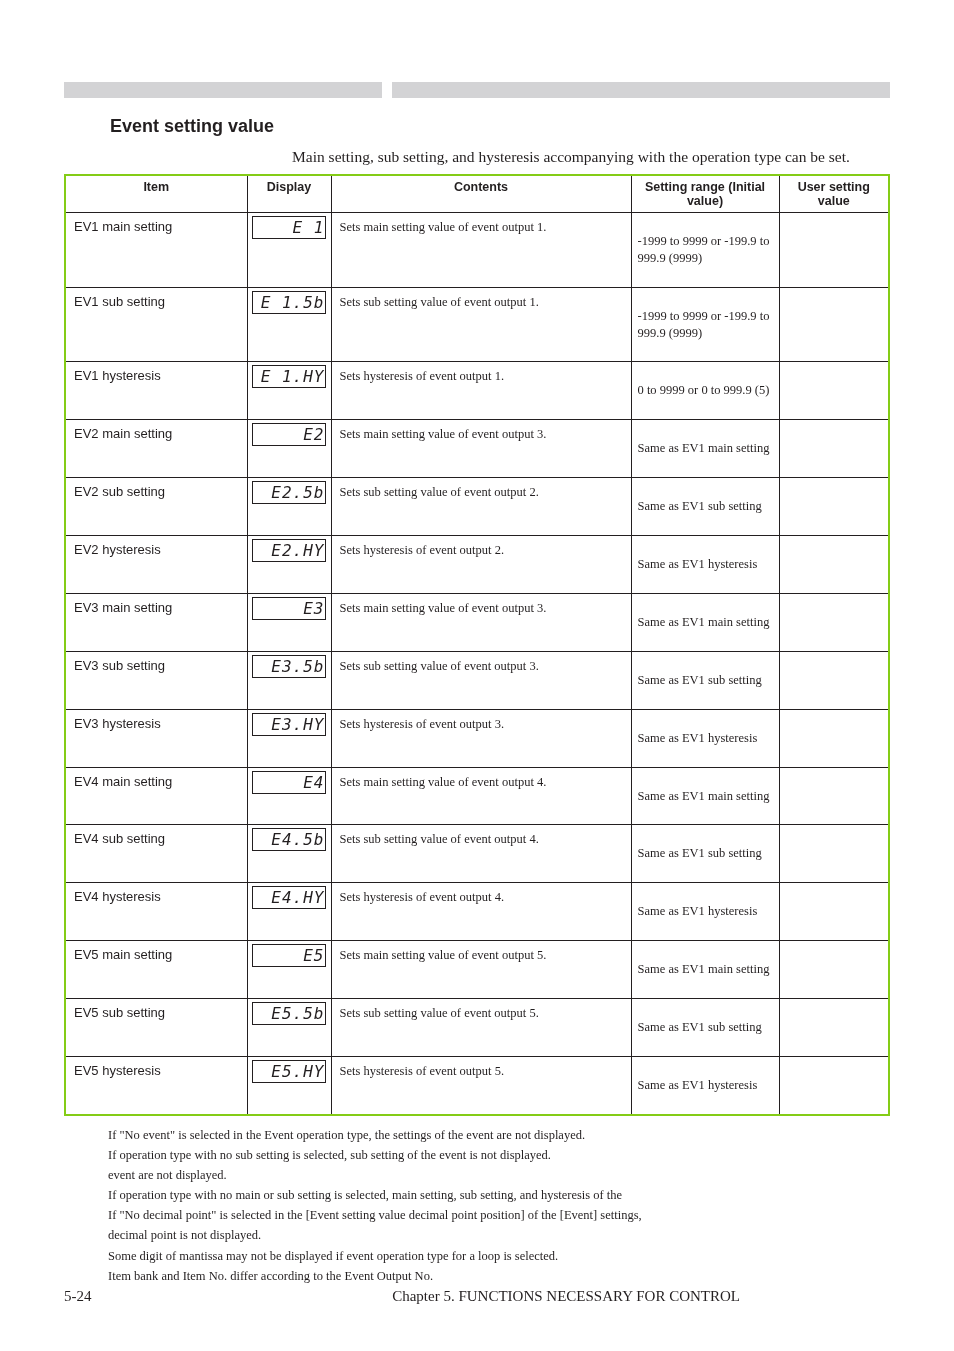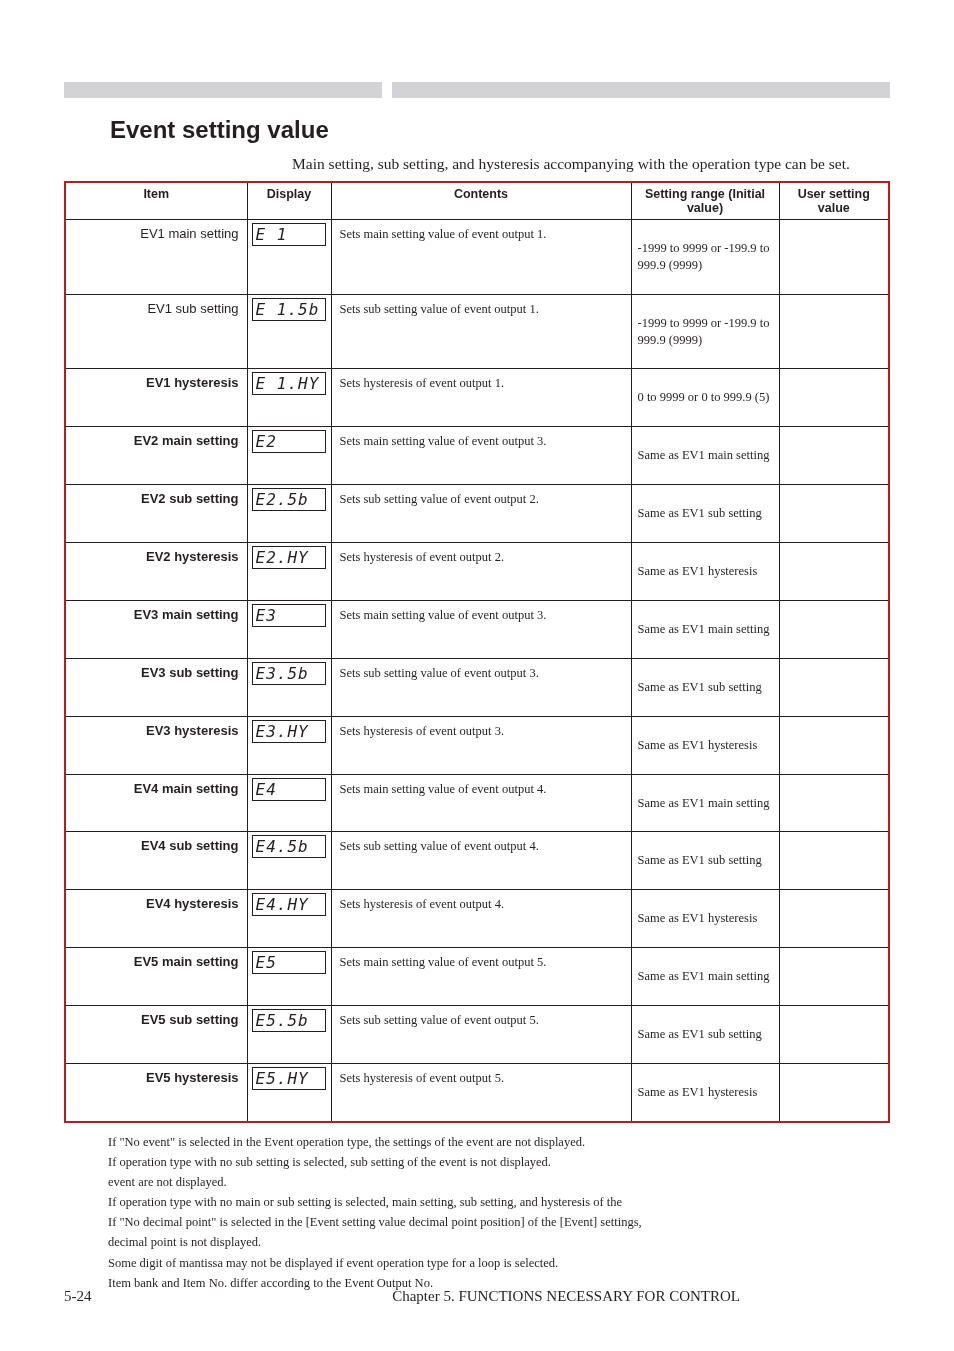--- a/index.html
+++ b/index.html
@@ -23,61 +23,60 @@
   }
   .hr-line {
     height: 16px;
     background: #d3d3d5;
   }
   .hr-left { flex: 0 0 318px; }
   .hr-gap { flex: 0 0 10px; }
   .hr-right { flex: 1; }
   .section-title {
     font-family: Arial, Helvetica, sans-serif;
-    font-size: 24px;
+    font-size: 18px;
     font-weight: bold;
     padding-left: 46px;
     margin-top: 18px;
     margin-bottom: 10px;
     color: #231f20;
   }
   .intro {
     font-size: 15.5px;
     line-height: 1.35;
     margin-left: 228px;
     margin-right: 8px;
     margin-bottom: 6px;
     color: #231f20;
   }
   table.param-table {
     border-collapse: collapse;
     width: 100%;
     table-layout: fixed;
-    border: 2px solid #b91c1c;
+    border: 2px solid #84cc16;
   }
   table.param-table th, table.param-table td {
     border: 1px solid #231f20;
     font-size: 12.5px;
     vertical-align: top;
   }
   table.param-table th {
     font-family: Arial, Helvetica, sans-serif;
     font-weight: bold;
     text-align: center;
     padding: 4px 4px;
     font-size: 12.5px;
   }
   col.c1 { width: 182px; }
   col.c2 { width: 84px; }
   col.c3 { width: 300px; }
   col.c4 { width: 148px; }
   col.c5 { width: auto; }
   td.name-cell {
     padding: 6px 8px 6px 8px;
-    text-align: right;
   }
   td.name-cell .pname {
     font-family: Arial, Helvetica, sans-serif;
     font-size: 13px;
     line-height: 1.25;
   }
   td.disp-cell {
     padding: 3px 4px 3px 4px;
   }
   .disp-box {
@@ -85,36 +84,37 @@
     width: 74px;
     height: 23px;
     font-family: "DejaVu Sans Mono", Menlo, Consolas, monospace;
     font-size: 16px;
     font-style: italic;
     letter-spacing: 1px;
     padding-left: 3px;
     line-height: 22px;
     white-space: nowrap;
     overflow: hidden;
+    text-align: right;
   }
   td.content-cell {
     padding: 6px 8px;
     font-size: 12.5px;
     line-height: 1.35;
   }
   td.range-cell {
     padding: 20px 6px;
     font-size: 12.5px;
     line-height: 1.35;
   }
   td.user-cell {
     padding: 6px 6px;
   }
   td.tall-1 { height: 64px; }
-  td.tall-3 { height: 52px; font-weight: bold; }
+  td.tall-3 { height: 52px; }
   .notes {
     font-size: 12.5px;
     line-height: 1.45;
     margin-left: 44px;
     margin-top: 10px;
     color: #231f20;
   }
   .notes .note-line { margin-bottom: 2px; }
   .footer {
     position: absolute;

